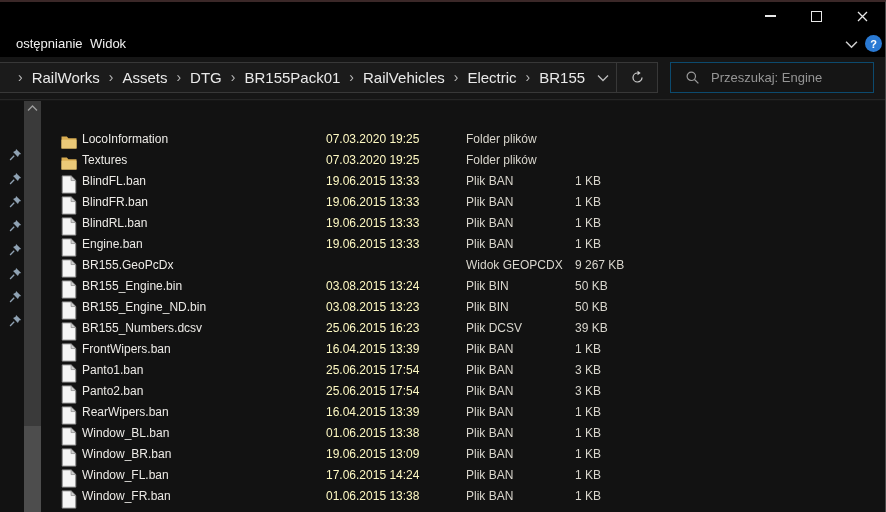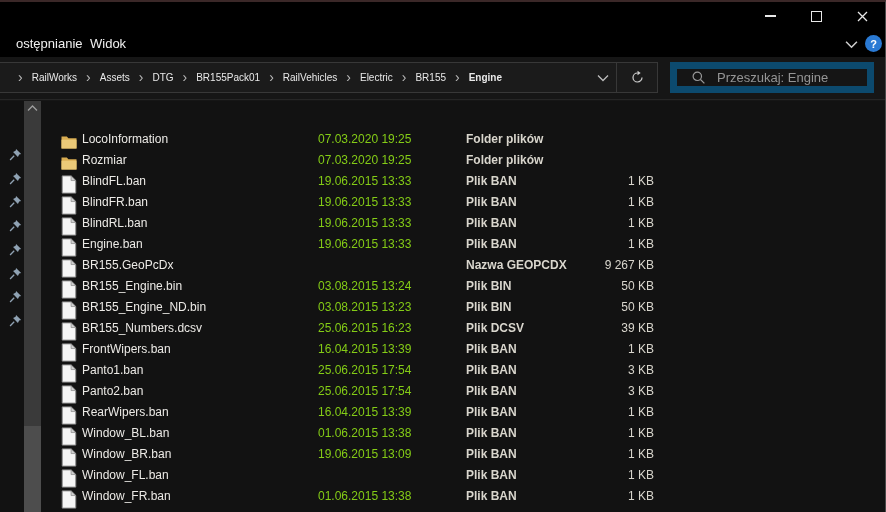--- a/index.html
+++ b/index.html
@@ -21,28 +21,28 @@
   .tab-share{left:16px}
   .tab-view{left:90px}
   .ribbon-collapse{position:absolute;right:26px;top:7px;width:14px;height:14px;}
   .help-badge{position:absolute;right:3px;top:5px;width:17px;height:17px;border-radius:50%;
     display:flex;align-items:center;justify-content:center;font-size:11px;font-weight:bold;color:#fff;}
   
   .addr-row{position:absolute;left:0;top:55px;width:100%;height:44px;background:#161616;}
   .addr-box{position:absolute;left:-20px;top:5px;width:678px;height:31px;background:#1b1b1b;
     border:1px solid #383838;box-sizing:border-box;display:flex;align-items:center;}
   .crumbs{display:flex;align-items:center;height:100%;padding-left:32px;overflow:hidden;flex:1;}
-  .crumb{font-size:10px;color:#e9e9e9;padding:0 4px;white-space:nowrap;cursor:default;}
+  .crumb{font-size:15px;color:#e9e9e9;padding:0 4px;white-space:nowrap;cursor:default;}
   .crumb.current{font-weight:bold;}
   .crumb-sep{font-size:14px;color:#b9b9b9;padding:0 5px 2px 5px;}
   .addr-dd{width:26px;height:100%;display:flex;align-items:center;justify-content:center;}
   .addr-div{width:1px;height:100%;background:#383838;}
   .addr-refresh{width:40px;height:100%;display:flex;align-items:center;justify-content:center;}
   .search-box{position:absolute;left:670px;top:5px;width:204px;height:31px;background:#151515;
-    border:7px solid #0c4a6e;box-sizing:border-box;display:flex;align-items:center;}
+    border:1px solid #0c4a6e;box-sizing:border-box;display:flex;align-items:center;}
   .search-box svg{margin:0 9px 0 14px;flex:none;}
   .search-input{flex:1;background:transparent;border:none;outline:none;color:#e8e8e8;
     font-family:"Liberation Sans",sans-serif;font-size:13px;min-width:0;}
   .search-input::placeholder{color:#959595;}
   
   .content{position:absolute;left:0;top:99px;width:100%;height:413px;background:#121212;}
   .content-topline{position:absolute;left:0;top:-2px;width:100%;height:1px;background:#262626;}
   
   .pins{position:absolute;left:0;top:0;width:24px;height:100%;}
   .pin{position:absolute;left:8px;width:15px;height:15px;}
@@ -55,23 +55,23 @@
   .hdr-name{left:13px}.hdr-date{left:268px}.hdr-type{left:416px}.hdr-size{left:537px}
   .hdr-sep{position:absolute;top:2px;width:1px;height:20px;background:#3e3e3e;}
   .sep1{left:258px}.sep2{left:408px}.sep3{left:528px}.sep4{left:608px}
   .sort-arrow{position:absolute;left:128px;top:-3px;width:12px;height:8px;}
   
   .rows{position:absolute;left:0;top:28px;width:886px;}
   .file-row{position:relative;width:732px;height:21px;font-size:12px;cursor:default;}
   .file-row .cell{position:absolute;top:0;height:21px;line-height:21px;white-space:nowrap;}
   .cell-icon{left:61px;top:3px !important;width:16px;height:16px;}
   .cell-name{left:82px;color:#eceae6;}
-  .cell-date{left:318px;color:#84cc16;}
-  .cell-type{left:466px;color:#d9d6cd;font-weight:bold;}
-  .cell-size{left:575px;width:79px;text-align:right;color:#d9d6cd;}
+  .cell-date{left:326px;color:#fef9c3;}
+  .cell-type{left:466px;color:#d9d6cd;}
+  .cell-size{left:575px;width:79px;color:#d9d6cd;}
 </style>
 </head>
 <body>
 
 <div class="window">
 
   <div class="titlebar">
     <div class="caption-btn btn-min">
       <div class="glyph-min"></div>
     </div>
@@ -196,21 +196,21 @@
     <span class="cell cell-date">07.03.2020 19:25</span>
     <span class="cell cell-type">Folder plików</span>
     <span class="cell cell-size"></span>
   </div>
         <div class="file-row">
     <svg class="cell cell-icon" viewBox="0 0 16 14" width="16" height="14">
       <path d="M0.5 1 h5.3 l1.6 1.8 h8.1 v10.2 h-15 z" fill="#d9ad52"></path>
       <rect x="0.5" y="4.2" width="15" height="8.8" fill="#eac978"></rect>
     </svg>
 
-    <span class="cell cell-name">Rozmiar</span>
+    <span class="cell cell-name">Textures</span>
     <span class="cell cell-date">07.03.2020 19:25</span>
     <span class="cell cell-type">Folder plików</span>
     <span class="cell cell-size"></span>
   </div>
         <div class="file-row">
 
     <svg class="cell cell-icon" viewBox="0 0 13 16" width="13" height="16">
       <path d="M1 1 h7.2 l3.8 3.8 v10.2 h-11 z" fill="#f5f5f5" stroke="#8a8a8a" stroke-width="0.8"></path>
       <path d="M8.2 1 v3.8 h3.8 z" fill="#cfcfcf" stroke="#8a8a8a" stroke-width="0.6"></path>
     </svg>
@@ -252,21 +252,21 @@
     <span class="cell cell-type">Plik BAN</span>
     <span class="cell cell-size">1 KB</span>
   </div>
         <div class="file-row">
 
     <svg class="cell cell-icon" viewBox="0 0 13 16" width="13" height="16">
       <path d="M1 1 h7.2 l3.8 3.8 v10.2 h-11 z" fill="#f5f5f5" stroke="#8a8a8a" stroke-width="0.8"></path>
       <path d="M8.2 1 v3.8 h3.8 z" fill="#cfcfcf" stroke="#8a8a8a" stroke-width="0.6"></path>
     </svg>
     <span class="cell cell-name">BR155.GeoPcDx</span>
-    <span class="cell cell-type">Nazwa GEOPCDX</span>
+    <span class="cell cell-type">Widok GEOPCDX</span>
     <span class="cell cell-size">9 267 KB</span>
   </div>
         <div class="file-row">
 
     <svg class="cell cell-icon" viewBox="0 0 13 16" width="13" height="16">
       <path d="M1 1 h7.2 l3.8 3.8 v10.2 h-11 z" fill="#f5f5f5" stroke="#8a8a8a" stroke-width="0.8"></path>
       <path d="M8.2 1 v3.8 h3.8 z" fill="#cfcfcf" stroke="#8a8a8a" stroke-width="0.6"></path>
     </svg>
     <span class="cell cell-name">BR155_Engine.bin</span>
     <span class="cell cell-date">03.08.2015 13:24</span>
@@ -361,20 +361,21 @@
     <span class="cell cell-type">Plik BAN</span>
     <span class="cell cell-size">1 KB</span>
   </div>
         <div class="file-row">
 
     <svg class="cell cell-icon" viewBox="0 0 13 16" width="13" height="16">
       <path d="M1 1 h7.2 l3.8 3.8 v10.2 h-11 z" fill="#f5f5f5" stroke="#8a8a8a" stroke-width="0.8"></path>
       <path d="M8.2 1 v3.8 h3.8 z" fill="#cfcfcf" stroke="#8a8a8a" stroke-width="0.6"></path>
     </svg>
     <span class="cell cell-name">Window_FL.ban</span>
+    <span class="cell cell-date">17.06.2015 14:24</span>
     <span class="cell cell-type">Plik BAN</span>
     <span class="cell cell-size">1 KB</span>
   </div>
         <div class="file-row">
 
     <svg class="cell cell-icon" viewBox="0 0 13 16" width="13" height="16">
       <path d="M1 1 h7.2 l3.8 3.8 v10.2 h-11 z" fill="#f5f5f5" stroke="#8a8a8a" stroke-width="0.8"></path>
       <path d="M8.2 1 v3.8 h3.8 z" fill="#cfcfcf" stroke="#8a8a8a" stroke-width="0.6"></path>
     </svg>
     <span class="cell cell-name">Window_FR.ban</span>

